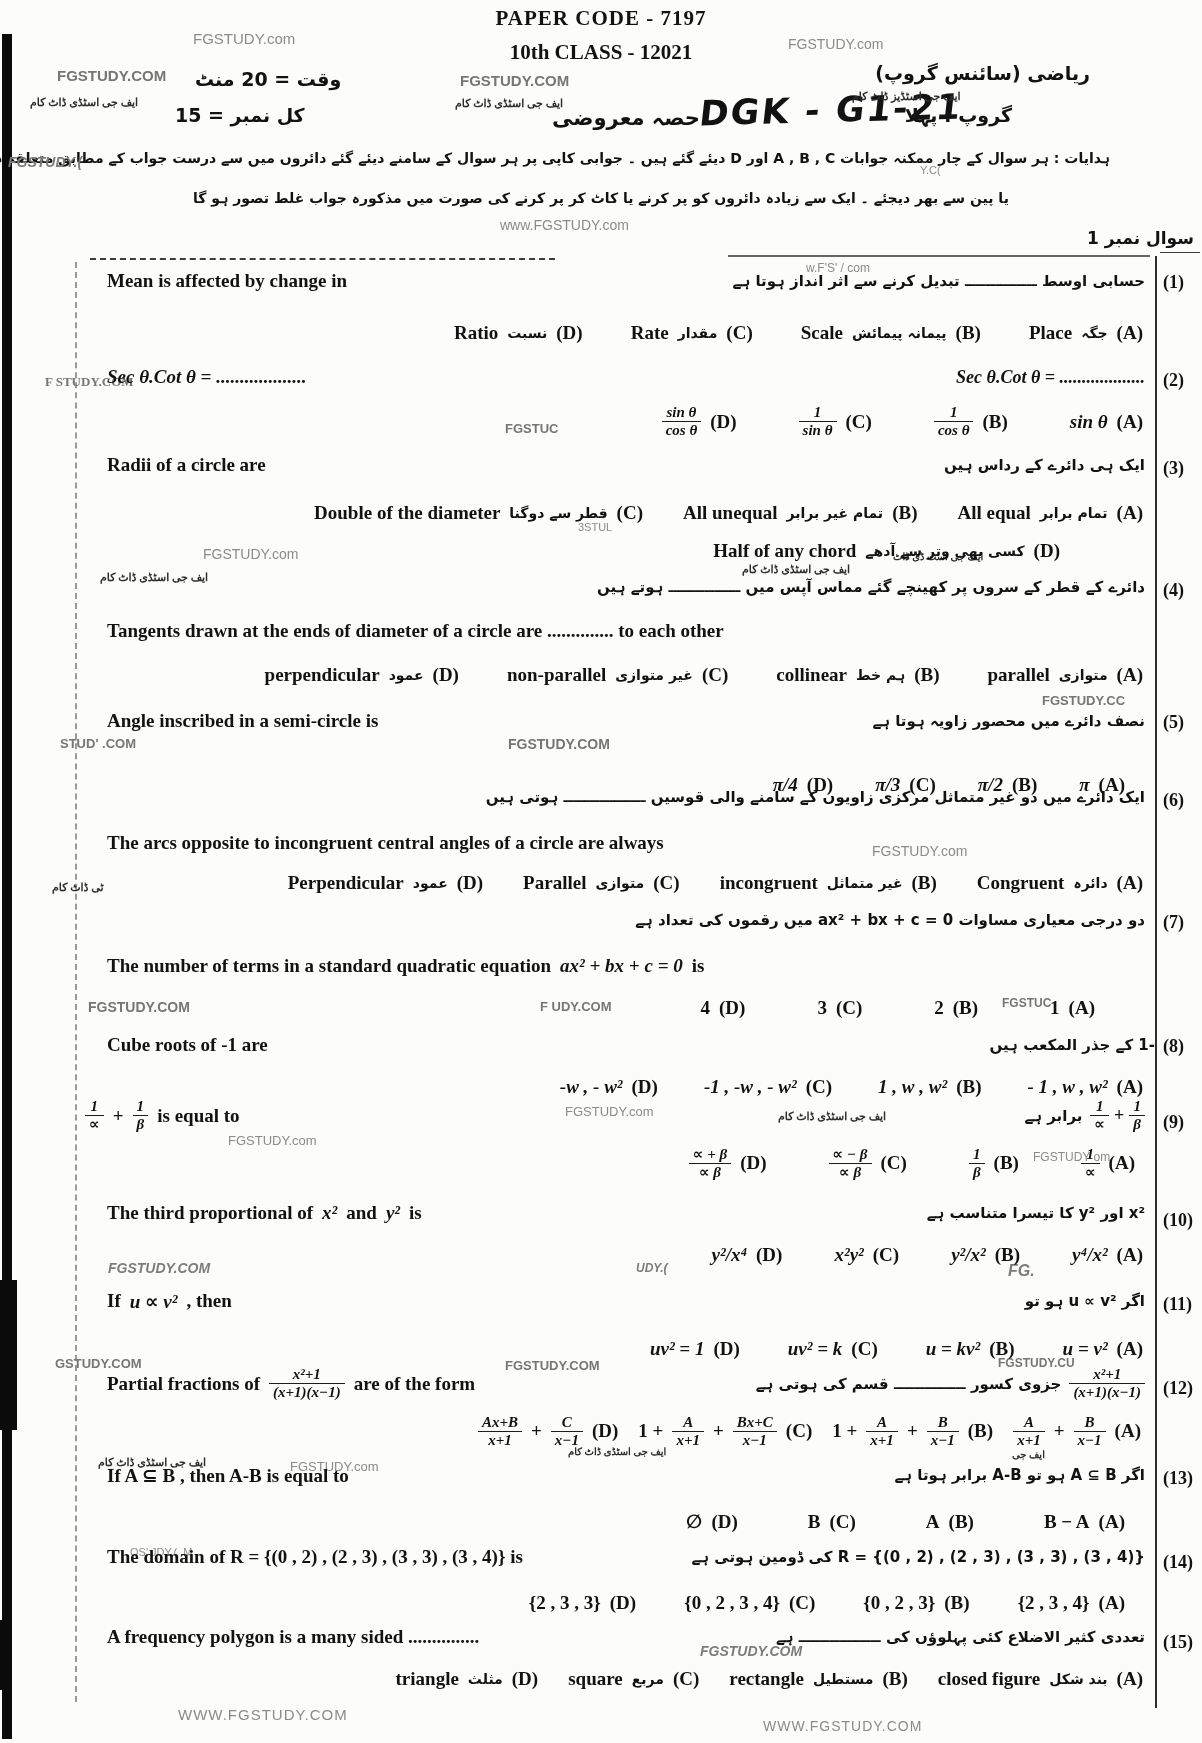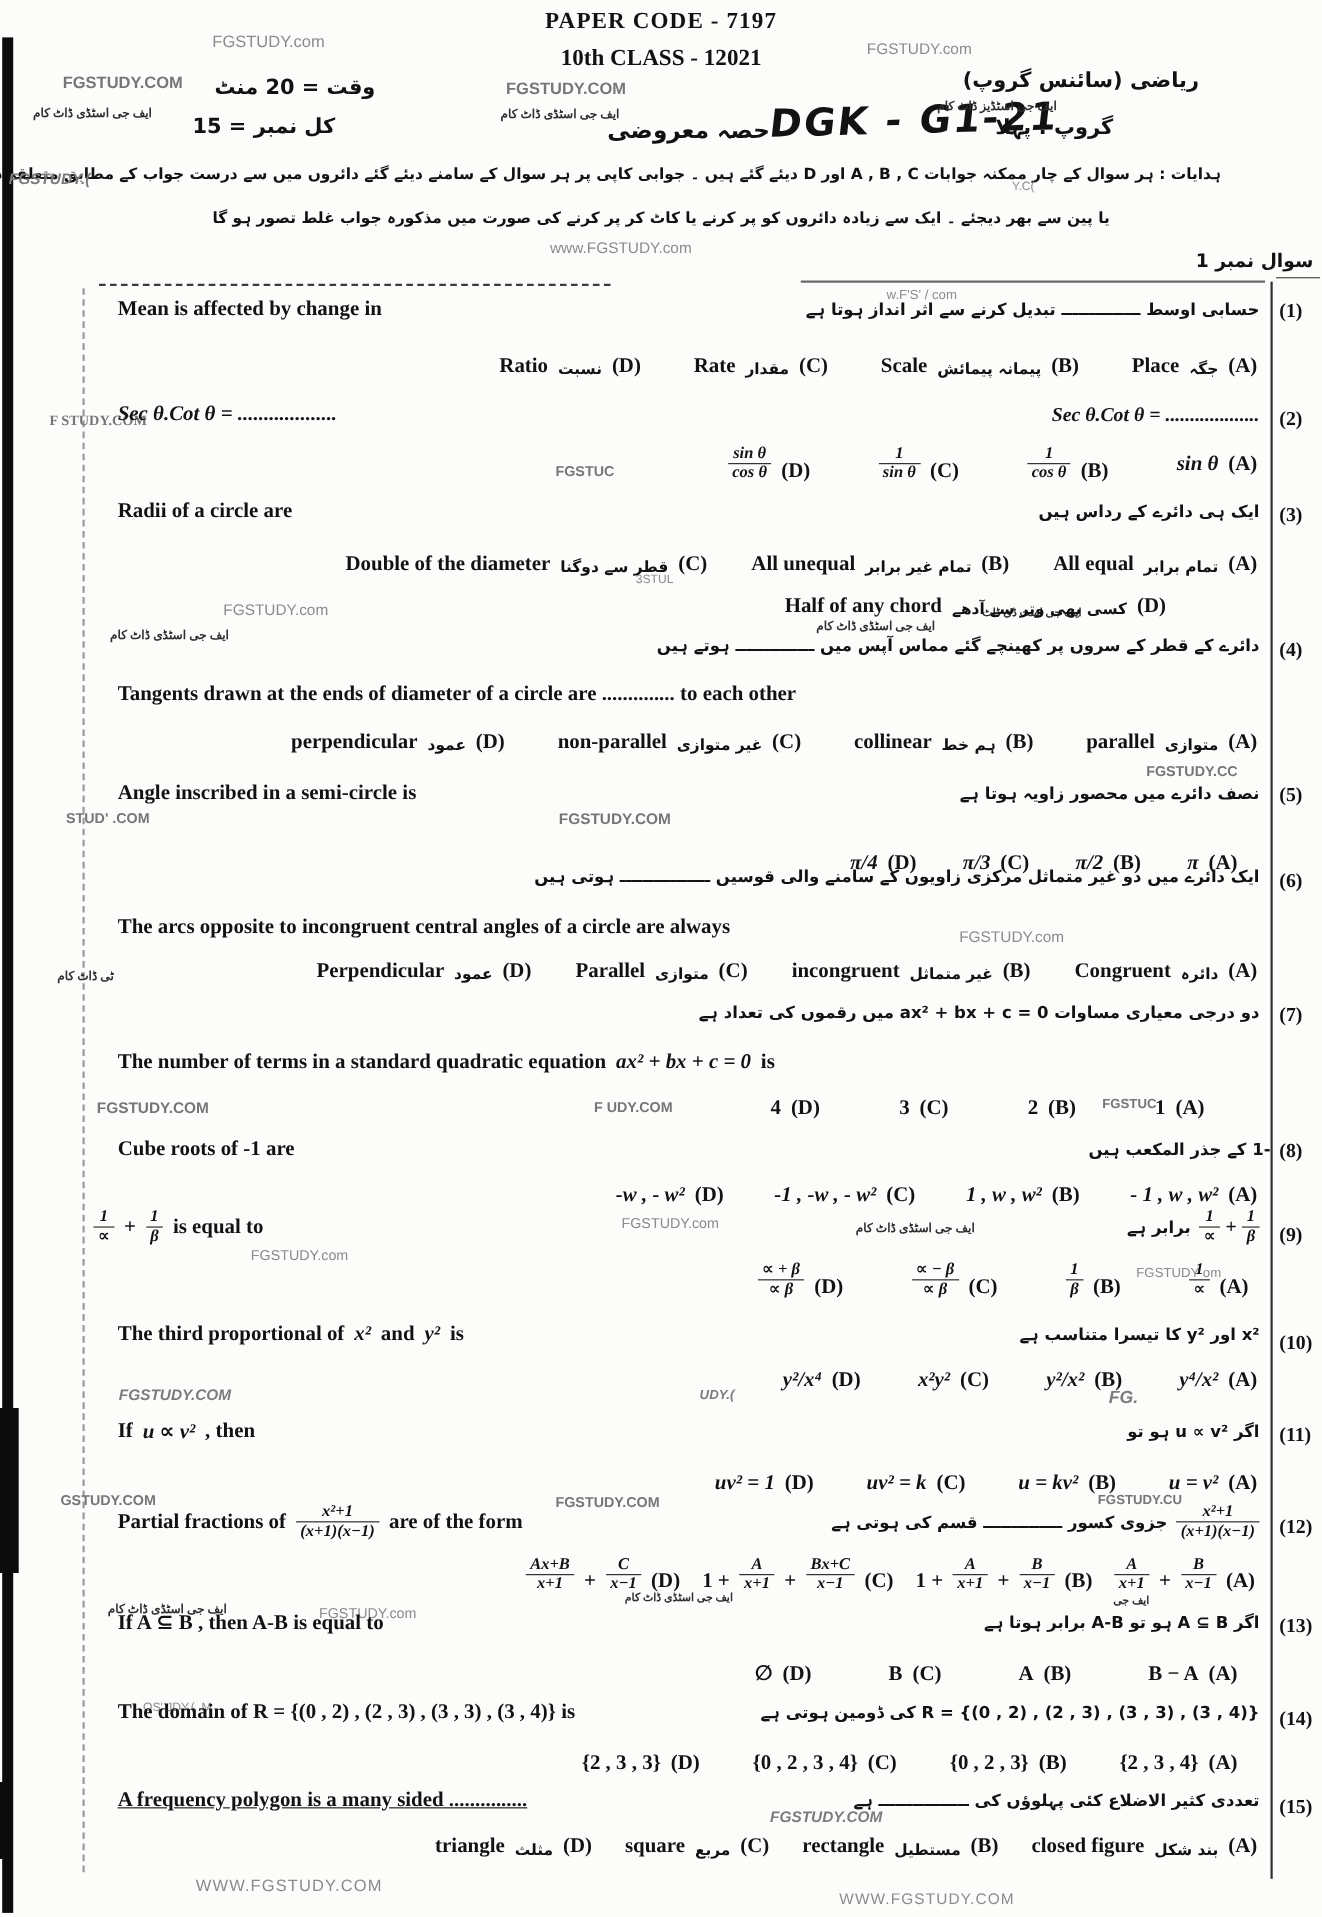--- a/index.html
+++ b/index.html
@@ -22,21 +22,21 @@
   .bar{position:absolute;background:#0b0b0b;}
   .qblock{position:absolute;left:75px;width:1080px;}
   .qrow{display:flex;justify-content:space-between;align-items:center;min-height:30px;}
   .enline{display:flex;align-items:center;gap:9px;font-size:19px;font-weight:600;white-space:nowrap;}
   .uline{display:flex;align-items:center;gap:8px;direction:rtl;
          font-family:"DejaVu Sans",sans-serif;font-size:15px;font-weight:bold;white-space:nowrap;}
   .uline .useg{white-space:nowrap;}
   .mrun{direction:ltr;display:inline-flex;align-items:center;gap:5px;
         font-family:"Liberation Serif","DejaVu Sans",serif;font-size:18px;font-weight:600;}
   .optrow{display:flex;flex-direction:row-reverse;align-items:center;}
-  .opt{display:inline-flex;align-items:flex-end;gap:9px;font-size:19px;font-weight:600;white-space:nowrap;}
+  .opt{display:inline-flex;align-items:center;gap:9px;font-size:19px;font-weight:600;white-space:nowrap;}
   .opt .letter{font-weight:600;}
   .opt-ur{font-family:"DejaVu Sans",sans-serif;font-size:14px;font-weight:bold;direction:rtl;}
   .frac{display:inline-block;text-align:center;font-size:15px;line-height:1.15;font-style:italic;
         font-family:"Liberation Serif","DejaVu Sans",serif;direction:ltr;vertical-align:middle;font-weight:600;}
   .fnum{display:block;padding:0 4px;}
   .fden{display:block;border-top:1.4px solid #1c1c1c;padding:0 4px;}
   .qnum{position:absolute;left:1163px;font-size:18px;font-weight:600;
         font-family:"Liberation Serif",serif;}
   .it{font-style:italic;}
 </style>
@@ -642,21 +642,21 @@
         </span>
         <span class="opt">
           <span class="tseg">{2 , 3 , 3}</span>
           <span class="letter">(D)</span>
         </span>
       </div>
     </div>
     <div class="qnum" style="top: 1552px;">(14)</div>
     <div class="qblock" style="top: 1622px;">
       <div class="qrow">
-        <div class="enline" style="padding-left: 32px; text-decoration: underline;">
+        <div class="enline" style="padding-left: 32px;">
           <span class="tseg">A frequency polygon is a many sided ...............</span>
         </div>
         <div class="uline" style="padding-right: 10px;">
           <span class="useg urdu">تعددی کثیر الاضلاع کئی پہلوؤں کی ــــــــــــــــ ہے</span>
         </div>
       </div>
       <div class="optrow" style="margin-top: 16px; padding-right: 12px; gap: 30px;">
         <span class="opt">
           <span class="tseg">closed figure</span>
           <span class="opt-ur">بند شکل</span>

